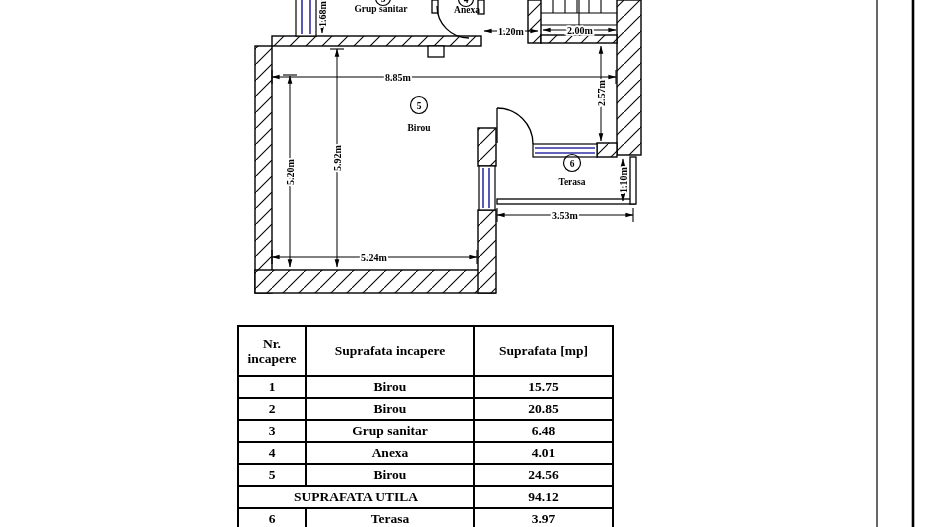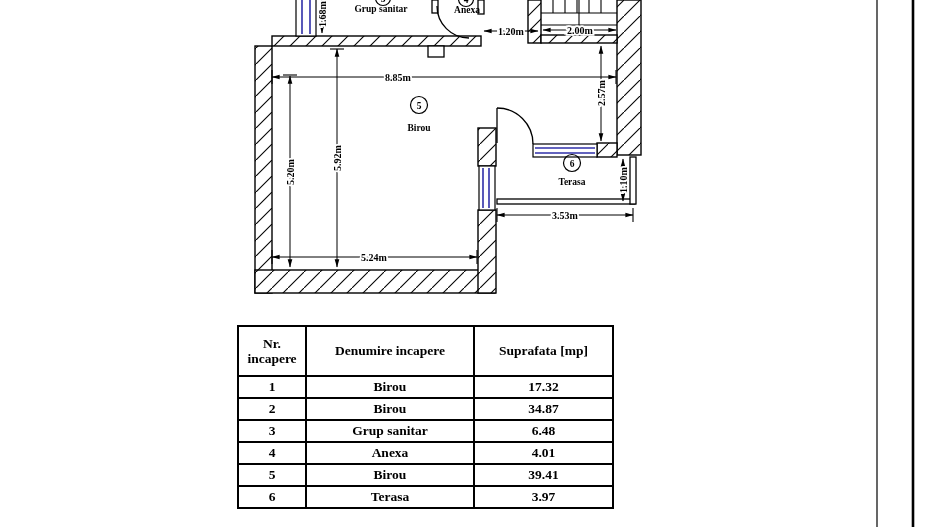--- a/index.html
+++ b/index.html
@@ -170,49 +170,53 @@
 
   <table class="areas-table">
     <colgroup>
         <col style="width:68px">
         <col style="width:168px">
         <col style="width:139px">
       </colgroup>
     <thead>
       <tr>
         <th>Nr. incapere</th>
-        <th>Denumire incapere</th>
+        <th>Suprafata incapere</th>
         <th>Suprafata [mp]</th>
       </tr>
     </thead>
     <tbody>
       <tr>
         <td>1</td>
         <td>Birou</td>
-        <td>17.32</td>
+        <td>15.75</td>
       </tr>
       <tr>
         <td>2</td>
         <td>Birou</td>
-        <td>34.87</td>
+        <td>20.85</td>
       </tr>
       <tr>
         <td>3</td>
         <td>Grup sanitar</td>
         <td>6.48</td>
       </tr>
       <tr>
         <td>4</td>
         <td>Anexa</td>
         <td>4.01</td>
       </tr>
       <tr>
         <td>5</td>
         <td>Birou</td>
-        <td>39.41</td>
+        <td>24.56</td>
+      </tr>
+      <tr>
+        <td colspan="2" class="total-label">SUPRAFATA UTILA</td>
+        <td>94.12</td>
       </tr>
       <tr>
         <td>6</td>
         <td>Terasa</td>
         <td>3.97</td>
       </tr>
 
     </tbody>
   </table>
 </div>

